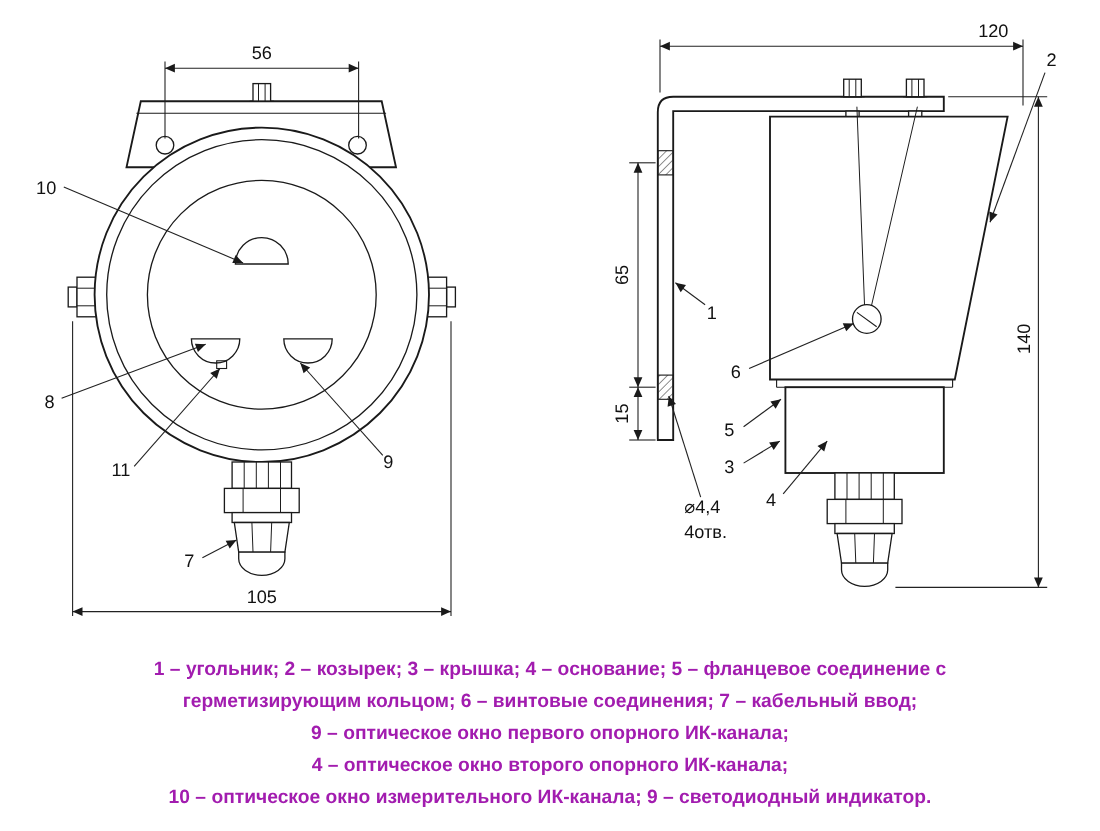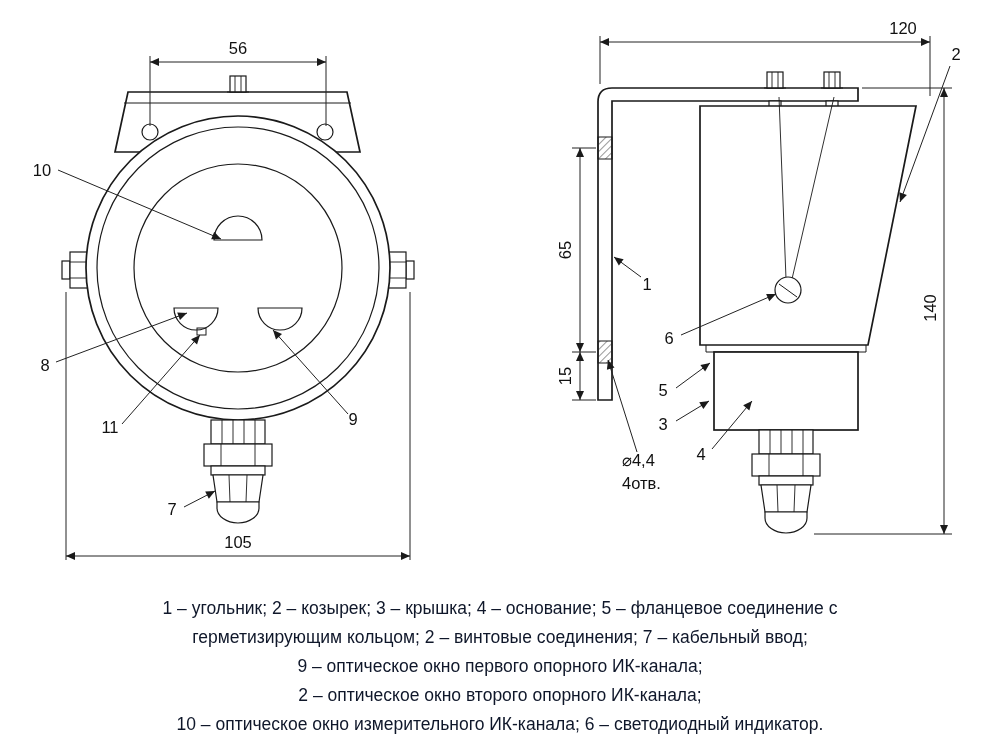--- a/index.html
+++ b/index.html
@@ -8,21 +8,21 @@
   svg{display:block;}
   .outline{fill:#fff;stroke:#1a1a1a;stroke-width:1.7;}
   .outline2{fill:#fff;stroke:#1a1a1a;stroke-width:1.2;}
   .thin{fill:none;stroke:#1a1a1a;stroke-width:1;}
   .vthin{fill:none;stroke:#1a1a1a;stroke-width:0.9;}
   .dim{fill:none;stroke:#222;stroke-width:1;}
   .leader{fill:none;stroke:#222;stroke-width:1;}
   .dimtext{font-family:"Liberation Sans",sans-serif;font-size:16.5px;fill:#111;}
   .callout{font-family:"Liberation Sans",sans-serif;font-size:16.5px;fill:#111;}
   .anc{text-anchor:middle;}
-  .legend{margin-top:8px;text-align:center;font-size:17.5px;line-height:29px;color:#0f172a;}
+  .legend{margin-top:8px;text-align:center;font-size:17.5px;line-height:29px;color:#a21caf;font-weight:bold;}
   .hatchrect{fill:url(#hatch);stroke:#1a1a1a;stroke-width:1;}
 </style>
 </head>
 <body>
 
 <div class="sheet">
 
 <svg width="1000" height="586" viewBox="0 0 1000 586">
   <defs>
     <marker id="arr" viewBox="0 0 10 10" refX="9.5" refY="5" markerWidth="10" markerHeight="10" orient="auto-start-reverse">
@@ -190,19 +190,19 @@
       <text x="663" y="430" class="callout anc">3</text>
 
       <line x1="712" y1="449" x2="752" y2="401" class="leader" marker-end="url(#arr)"></line>
       <text x="701" y="460" class="callout anc">4</text>
     </g>
   </g>
 </svg>
 
   <div class="legend">
     <div>1 – угольник; 2 – козырек; 3 – крышка; 4 – основание; 5 – фланцевое соединение с</div>
-    <div>герметизирующим кольцом; 2 – винтовые соединения; 7 – кабельный ввод;</div>
+    <div>герметизирующим кольцом; 6 – винтовые соединения; 7 – кабельный ввод;</div>
     <div>9 – оптическое окно первого  опорного  ИК-канала;</div>
-    <div>2 – оптическое окно второго опорного  ИК-канала;</div>
-    <div>10 – оптическое окно измерительного ИК-канала; 6 – светодиодный индикатор.</div>
+    <div>4 – оптическое окно второго опорного  ИК-канала;</div>
+    <div>10 – оптическое окно измерительного ИК-канала; 9 – светодиодный индикатор.</div>
   </div>
 
 </div>
 
 </body></html>

